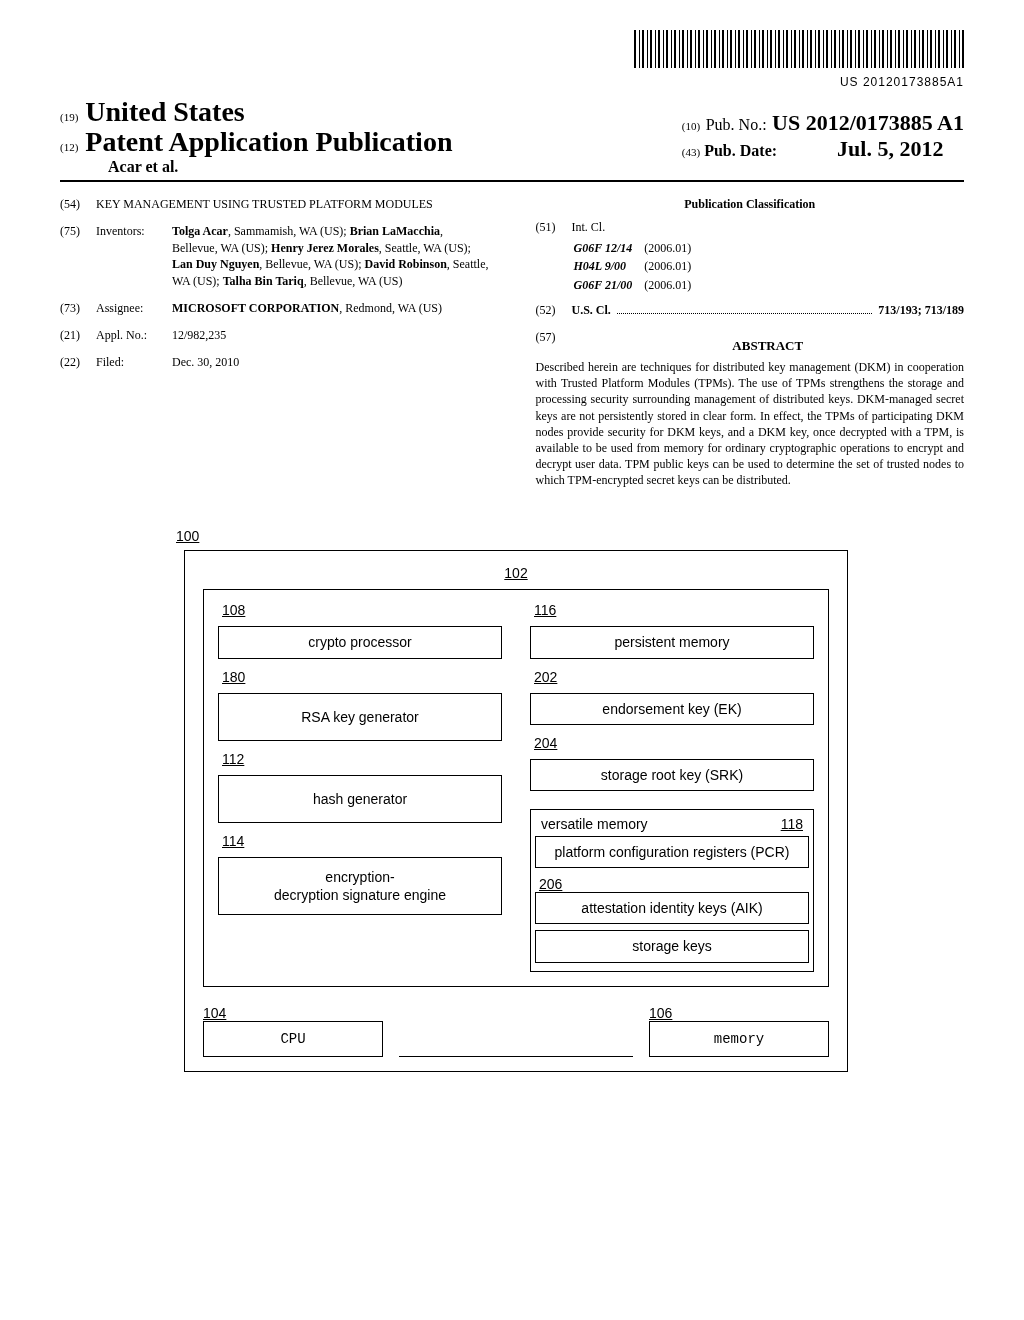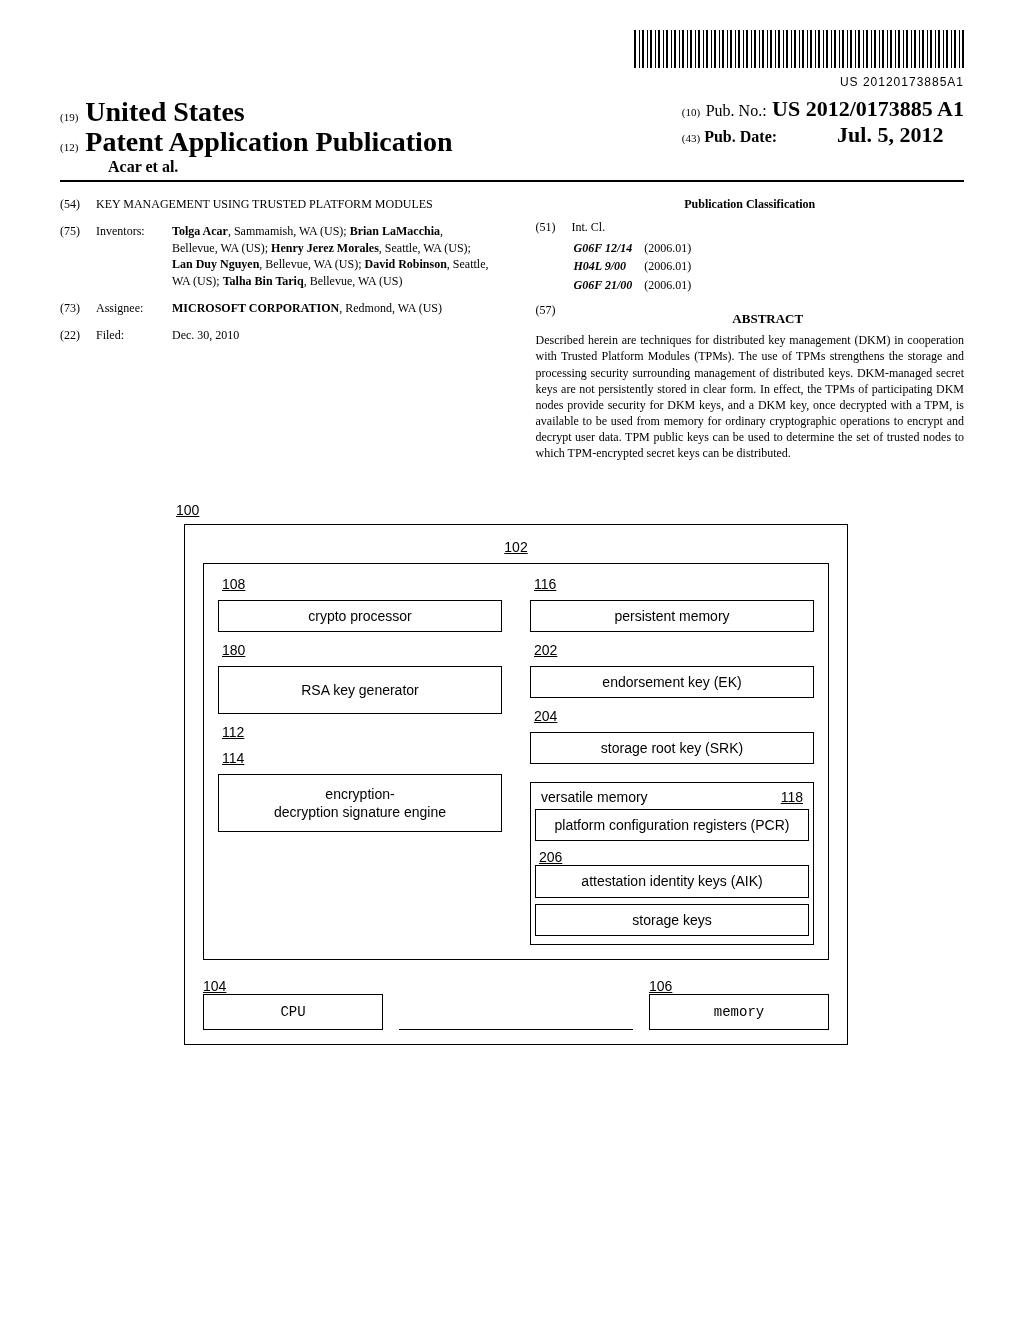--- a/index.html
+++ b/index.html
@@ -23,21 +23,21 @@
     background: repeating-linear-gradient(90deg, #000 0 2px, #fff 2px 5px, #000 5px 6px, #fff 6px 8px);
     margin-bottom: 2px;
   }
   .barcode-text {
     font-family: Arial, sans-serif;
     font-size: 12px;
     letter-spacing: 1px;
   }
   .header-row {
     display: flex;
-    align-items: flex-start;
+    align-items: center;
     justify-content: space-between;
     border-bottom: 2px solid #000;
     padding-bottom: 4px;
     margin-bottom: 14px;
   }
   .header-left { }
   .header-left .line1 { font-size: 28px; font-weight: bold; }
   .header-left .line2 { font-size: 28px; font-weight: bold; margin-top: -2px; }
   .header-left .line3 { font-size: 16px; font-weight: bold; margin-left: 48px; }
   .header-right { text-align: left; }
@@ -222,20 +222,25 @@
     </div>
     <div class="biblio-row">
       <div class="biblio-code">(75)</div>
       <div class="biblio-label">Inventors:</div>
       <div class="biblio-value" id="inventors-value"><span class="bold">Tolga Acar</span>, Sammamish, WA (US); <span class="bold">Brian LaMacchia</span>, Bellevue, WA (US); <span class="bold">Henry Jerez Morales</span>, Seattle, WA (US); <span class="bold">Lan Duy Nguyen</span>, Bellevue, WA (US); <span class="bold">David Robinson</span>, Seattle, WA (US); <span class="bold">Talha Bin Tariq</span>, Bellevue, WA (US)</div>
     </div>
     <div class="biblio-row">
       <div class="biblio-code">(73)</div>
       <div class="biblio-label">Assignee:</div>
       <div class="biblio-value" id="assignee-value"><span class="bold">MICROSOFT CORPORATION</span>, Redmond, WA (US)</div>
+    </div>
+    <div class="biblio-row">
+      <div class="biblio-code">(21)</div>
+      <div class="biblio-label">Appl. No.:</div>
+      <div class="biblio-value bold">12/982,235</div>
     </div>
     <div class="biblio-row">
       <div class="biblio-code">(22)</div>
       <div class="biblio-label">Filed:</div>
       <div class="biblio-value bold">Dec. 30, 2010</div>
     </div>
   </div>
 
   <div class="biblio-col">
     <div class="section-heading">Publication Classification</div>
@@ -252,20 +257,28 @@
       <tr>
             <td class="cls">H04L 9/00</td>
             <td>(2006.01)</td>
           </tr>
       <tr>
             <td class="cls">G06F 21/00</td>
             <td>(2006.01)</td>
           </tr>
     </tbody>
       </table>
+    <div class="biblio-row">
+      <div class="biblio-code">(52)</div>
+      <div class="biblio-value uscl-row">
+        <span class="bold">U.S. Cl.</span>
+        <span class="dots"></span>
+        <span class="bold">713/193; 713/189</span>
+      </div>
+    </div>
     <div style="display:flex">
       <div class="biblio-code">(57)</div>
       <div class="abstract-heading" style="flex:1">ABSTRACT</div>
     </div>
     <div class="abstract-body">Described herein are techniques for distributed key management (DKM) in cooperation with Trusted Platform Modules (TPMs). The use of TPMs strengthens the storage and processing security surrounding management of distributed keys. DKM-managed secret keys are not persistently stored in clear form. In effect, the TPMs of participating DKM nodes provide security for DKM keys, and a DKM key, once decrypted with a TPM, is available to be used from memory for ordinary cryptographic operations to encrypt and decrypt user data. TPM public keys can be used to determine the set of trusted nodes to which TPM-encrypted secret keys can be distributed.</div>
   </div>
 </div>
 
 <div class="figure-wrap">
   <div class="figure">
@@ -274,20 +287,21 @@
 
       <div class="fig-inner-label fig-label">102</div>
       <div class="fig-inner">
 
         <div class="fig-col">
           <div class="fig-refnum">108</div>
           <div class="fig-box">crypto processor</div>
           <div class="fig-refnum">180</div>
           <div class="fig-box" style="padding-top:14px;padding-bottom:14px">RSA key generator</div>
           <div class="fig-refnum">112</div>
+          <div class="fig-box" style="padding-top:14px;padding-bottom:14px">hash generator</div>
           <div class="fig-refnum">114</div>
           <div class="fig-box" style="white-space:pre-line;padding-top:10px;padding-bottom:10px">encryption-
 decryption signature engine</div>
         </div>
 
         <div class="fig-col">
           <div class="fig-refnum">116</div>
           <div class="fig-box">persistent memory</div>
           <div class="fig-refnum">202</div>
           <div class="fig-box">endorsement key (EK)</div>

